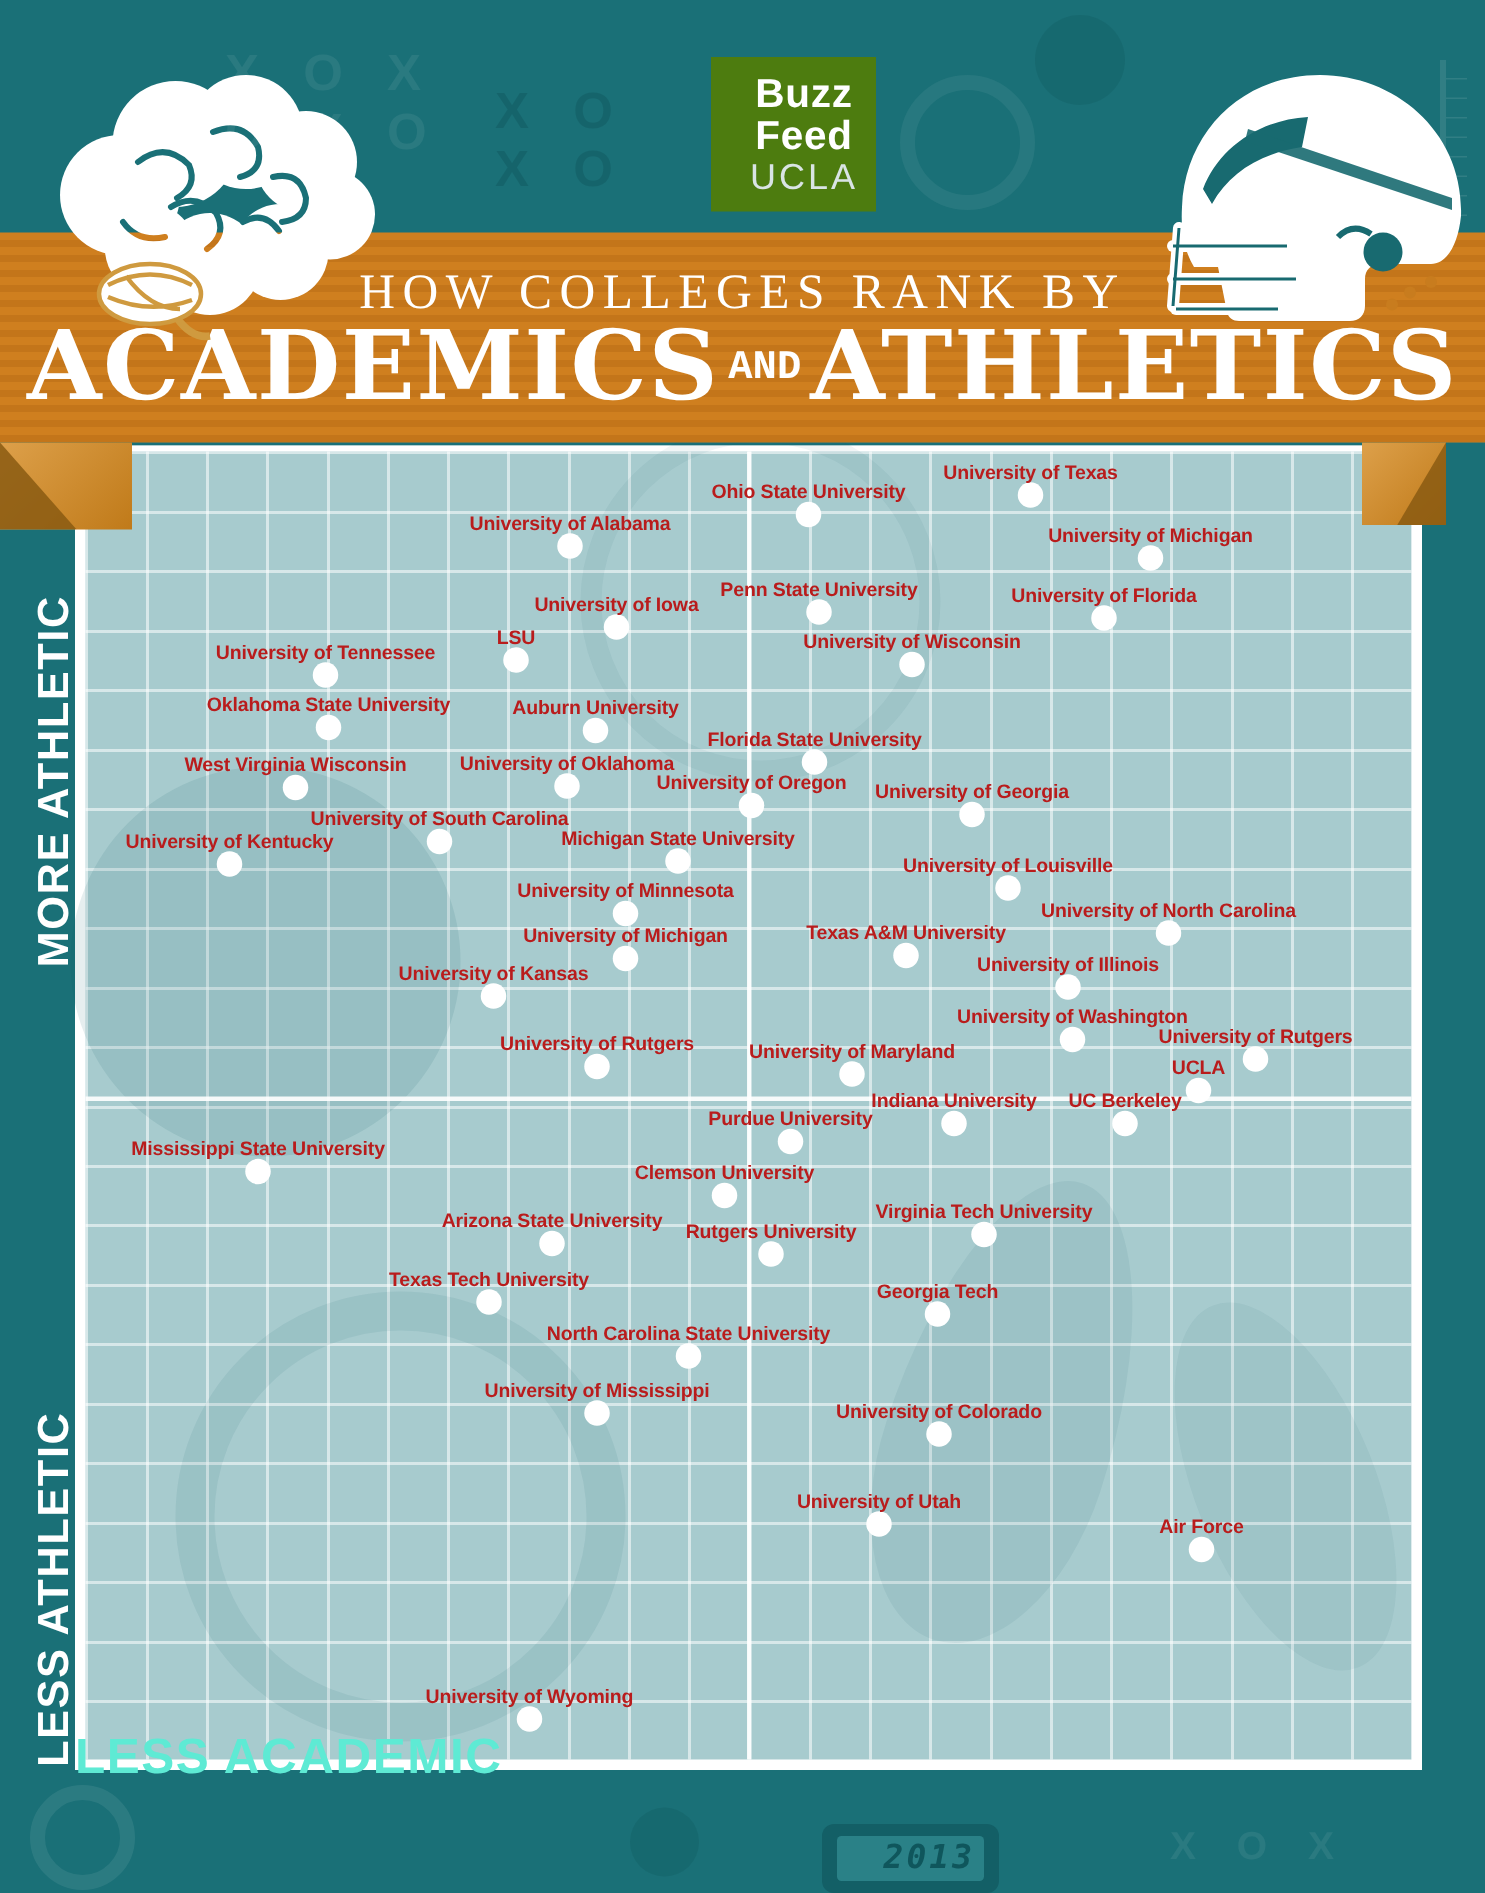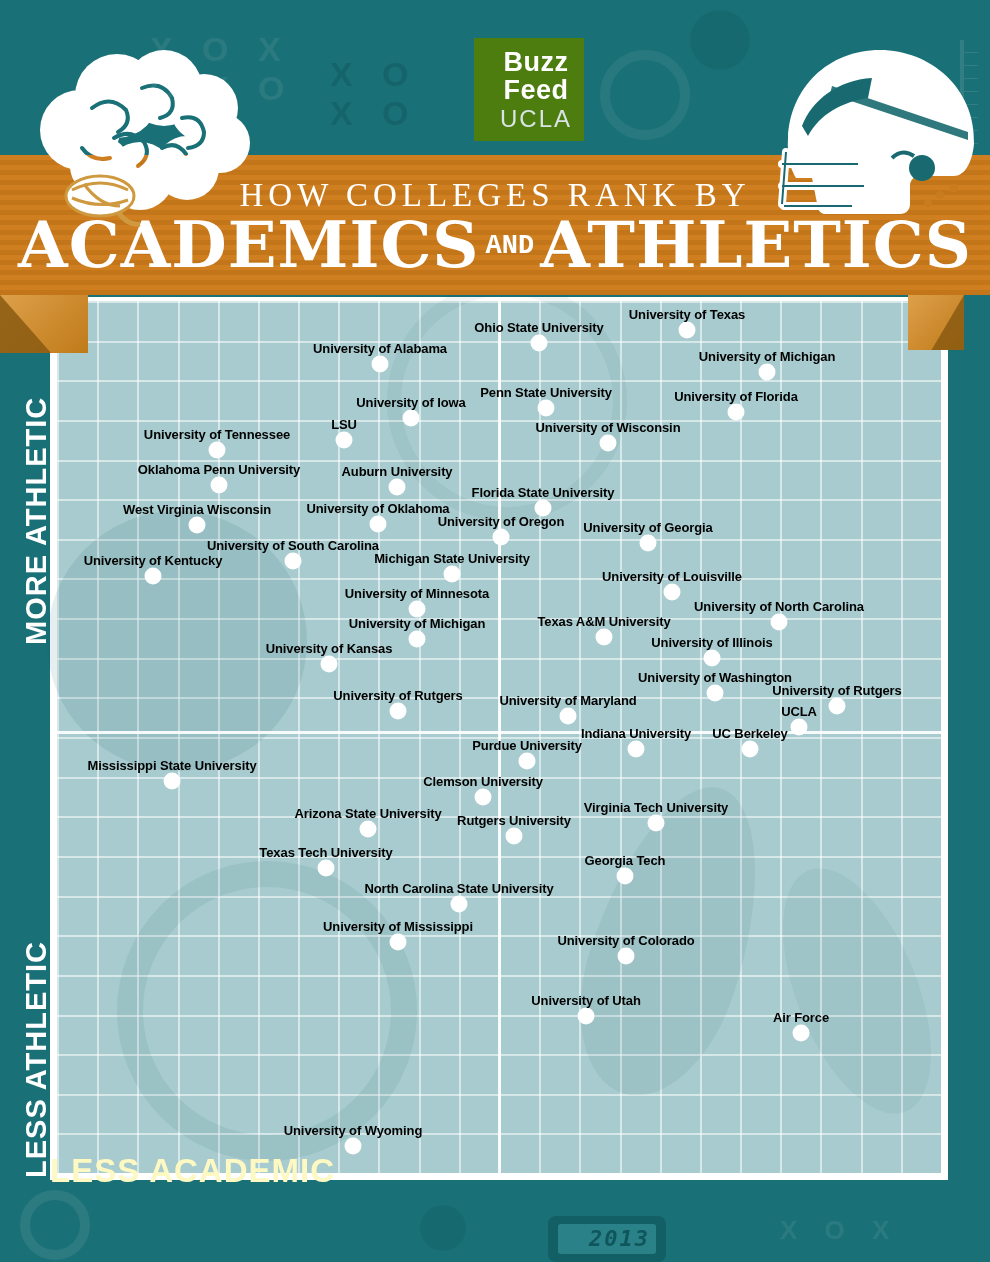--- a/index.html
+++ b/index.html
@@ -47,21 +47,21 @@
 
   .illus { position:absolute; z-index:5; }
   .illus.brain { left:22px; top:48px; }
   .illus.helmet { left:772px; top:40px; }
 
   
   .vaxis { position:absolute; left:-2px; width:44px; color:#fff; font-weight:bold; font-size:29px;
            letter-spacing:1px; white-space:nowrap; z-index:4; }
   .vaxis span { display:inline-block; transform:rotate(-90deg) translateY(8px); transform-origin:center; }
   .vaxis .rot { position:absolute; left:22px; top:0; transform:rotate(-90deg); transform-origin:0 0; }
-  .haxis { position:absolute; top:1152px; color:#fef9c3; font-weight:bold; font-size:33px;
+  .haxis { position:absolute; top:1152px; color:#5eead4; font-weight:bold; font-size:33px;
            letter-spacing:1px; z-index:4; }
   .haxis.left { left:50px; }
   .haxis.right { right:45px; }
 
   
   .chart-frame { position:absolute; left:50px; top:297px; width:898px; height:883px;
                  border:7px solid #ffffff; border-top:4px solid #ffffff; background:#a7cbce; z-index:1; }
   .grid { position:absolute; inset:0;
       background-image:
         repeating-linear-gradient(90deg, rgba(255,255,255,0.55) 0 2px, transparent 2px 40.18px),
@@ -75,21 +75,21 @@
              border-radius:50% 50% 50% 50% / 60% 60% 40% 40%; transform:rotate(18deg); }
   .wm.leaf2 { left:740px; top:560px; width:120px; height:260px; background:rgba(13,90,97,0.06);
              border-radius:50%; transform:rotate(-22deg); }
   .wm.atom { left:330px; top:-20px; width:240px; height:240px; border:14px solid rgba(13,90,97,0.06); }
 
   .plot { position:absolute; inset:0; }
   .pt { position:absolute; width:0; height:0; }
   .pt .dot { position:absolute; left:0; top:0; width:17px; height:17px; background:#fff;
              border-radius:50%; transform:translate(-50%,-50%); }
   .pt .lbl { position:absolute; left:0; bottom:8px; transform:translateX(-50%); white-space:nowrap;
-             font-size:13px; font-weight:bold; color:#000000; letter-spacing:-0.1px; }
+             font-size:13px; font-weight:bold; color:#b91c1c; letter-spacing:-0.1px; }
 </style>
 </head>
 <body>
 
 <div class="poster">
 
   <div class="doodle xo" style="left:150px; top:30px;">X O X<br>O X O</div>
   <div class="doodle xo dark" style="left:330px; top:55px;">X O<br>X O</div>
   <div class="doodle ring" style="left:600px; top:50px; width:90px; height:90px;"></div>
   <div class="doodle disc" style="left:690px; top:10px; width:60px; height:60px;"></div>
@@ -232,21 +232,21 @@
         <div class="pt" style="left: 551px; top: 142px;">
           <span class="dot"></span>
           <span class="lbl">University of Wisconsin</span>
         </div>
         <div class="pt" style="left: 160px; top: 149px;">
           <span class="dot"></span>
           <span class="lbl">University of Tennessee</span>
         </div>
         <div class="pt" style="left: 162px; top: 184px;">
           <span class="dot"></span>
-          <span class="lbl">Oklahoma Penn University</span>
+          <span class="lbl">Oklahoma State University</span>
         </div>
         <div class="pt" style="left: 340px; top: 186px;">
           <span class="dot"></span>
           <span class="lbl">Auburn University</span>
         </div>
         <div class="pt" style="left: 486px; top: 207px;">
           <span class="dot"></span>
           <span class="lbl">Florida State University</span>
         </div>
         <div class="pt" style="left: 140px; top: 224px;">

